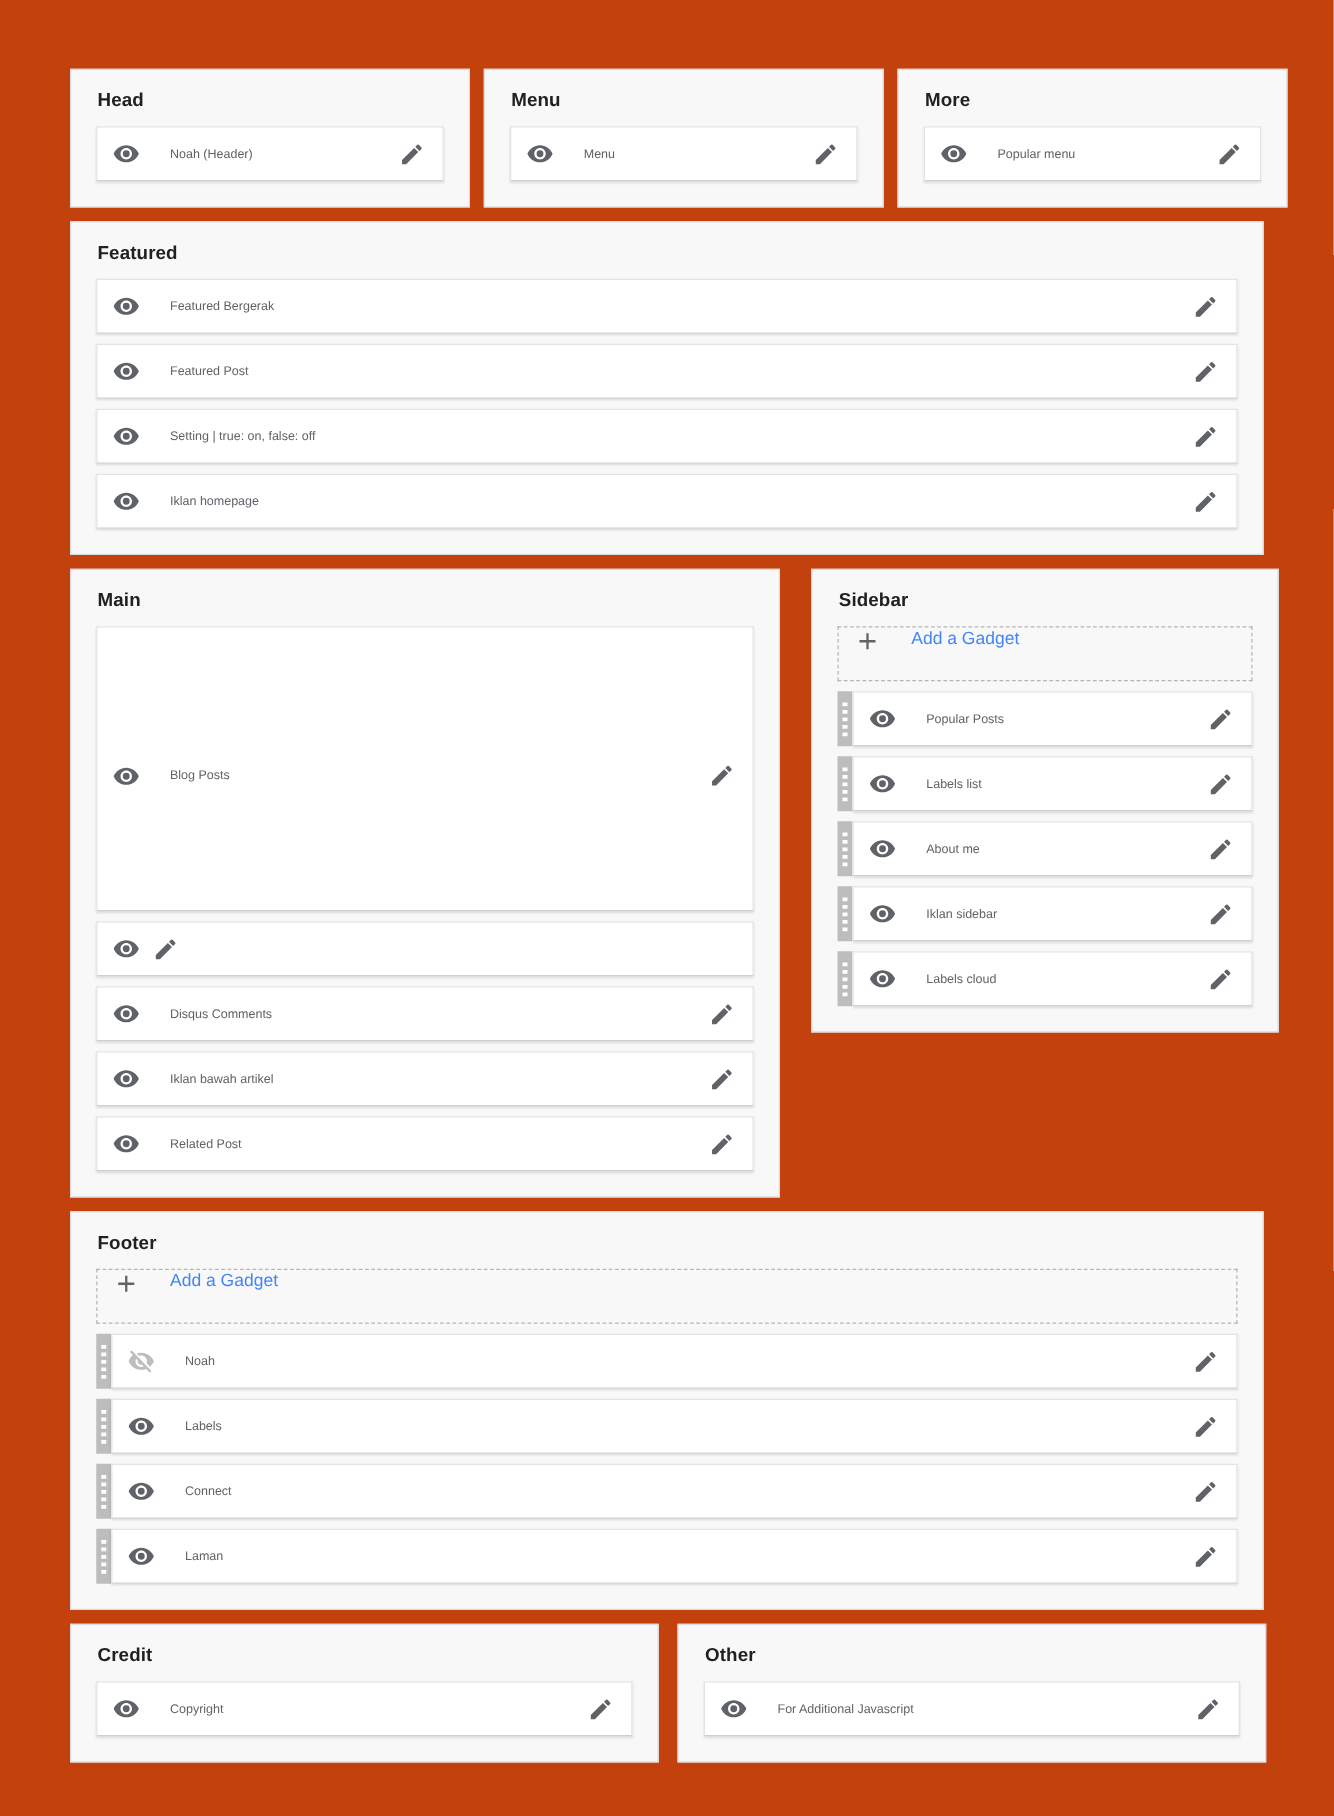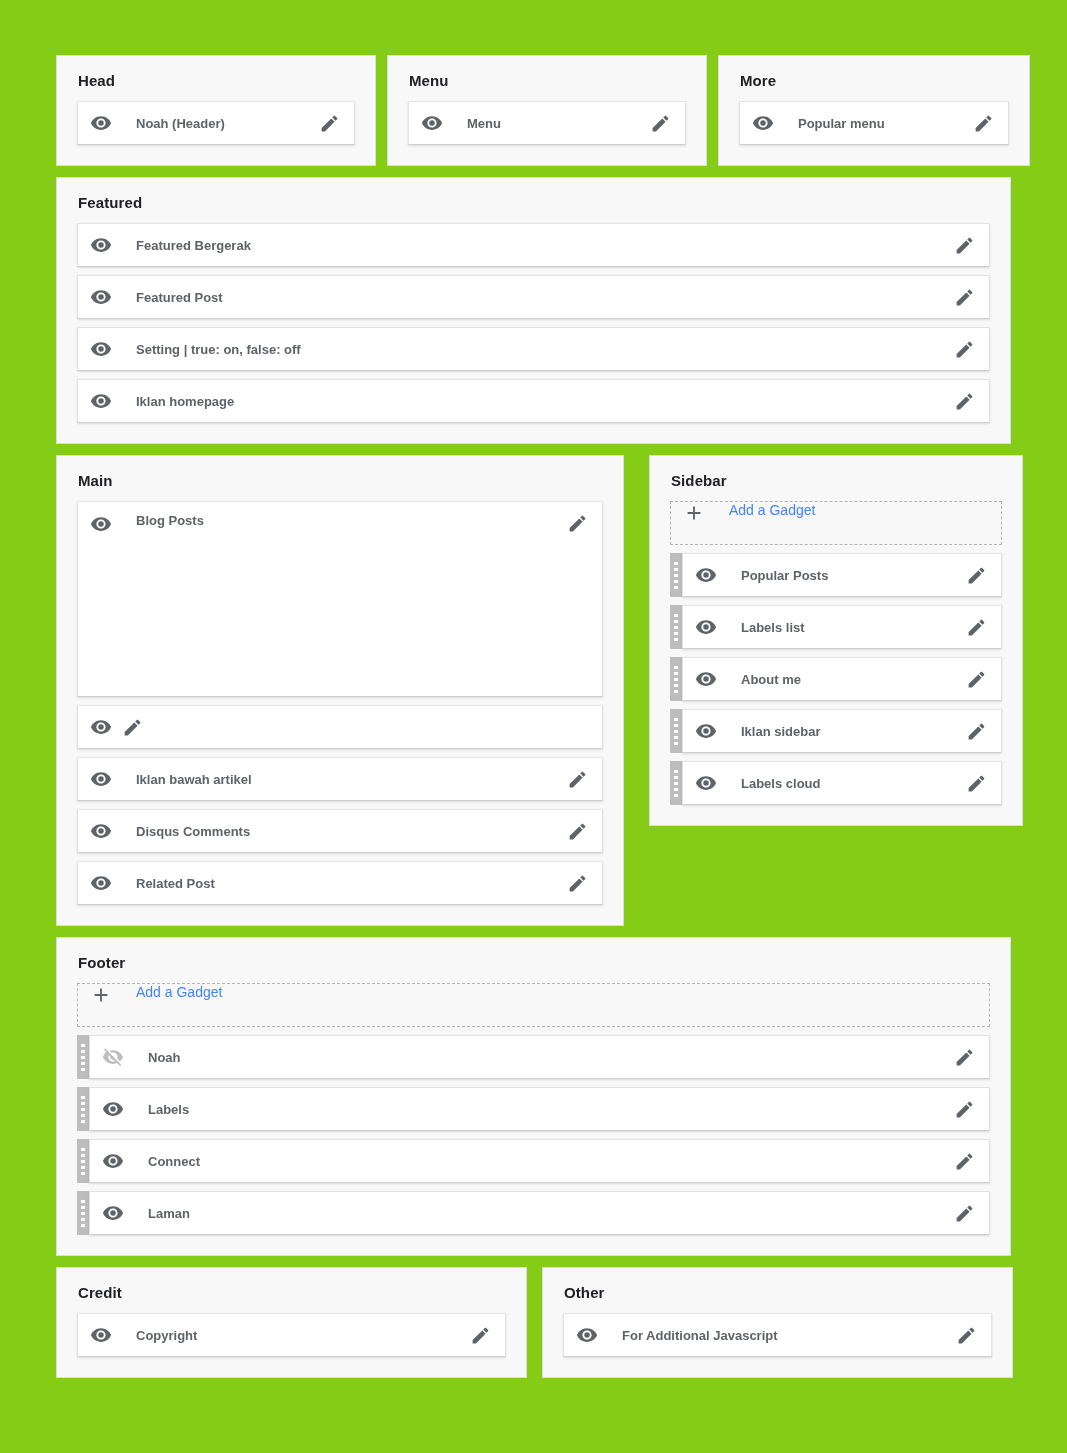--- a/index.html
+++ b/index.html
@@ -7,21 +7,21 @@
   html, body {
     margin: 0; padding: 0;
     background: #f1f1f1;
     font-family: "Liberation Sans", sans-serif;
     -webkit-font-smoothing: antialiased;
   }
   .page {
     width: 1067px;
     min-height: 1453px;
     position: relative;
-    background: #84cc16;
+    background: #c2410c;
     padding: 55px 56px 40px 56px;
   }
 
   
   .panel {
     background: #f8f8f8;
     border: 1px solid #dadce0;
     padding: 16px 20px 20px 20px;
     margin-bottom: 11px;
   }
@@ -74,32 +74,31 @@
     background: #ffffff;
     border: 1px solid #e3e3e3;
     border-bottom-color: #cfcfcf;
     box-shadow: 0 1px 2px rgba(0,0,0,.12);
     display: flex;
     align-items: center;
     height: 44px;
     padding: 0 14px 0 12px;
     cursor: pointer;
   }
-  .gadget.tall { height: 196px; align-items: flex-start; padding-top: 11px; }
+  .gadget.tall { height: 228px; align-items: center; padding-top: 11px; }
 
   .gadget .eye { flex: 0 0 auto; display: flex; align-items: center; margin-right: 10px; }
   .gadget .label {
     flex: 1 1 auto;
-    font-size: 13px;
+    font-size: 10px;
     color: #5f6368;
     white-space: nowrap;
     overflow: hidden;
     text-overflow: ellipsis;
     padding-left: 14px;
-    font-weight: bold;
   }
   .gadget .pencil { flex: 0 0 auto; display: flex; align-items: center; }
 
   svg { display: block; }
 
   
   .add-gadget {
     border: 1px dashed #b5b5b5;
     background: #f8f8f8;
     height: 44px;
@@ -283,36 +282,36 @@
               </span>
             </div>
           </div>
           <div class="gadget-wrap">
             <div class="gadget">
               <span class="eye">
                 <svg width="22" height="22" viewBox="0 0 24 24" fill="#5f6368">
                   <path d="M12 4.5C7 4.5 2.73 7.61 1 12c1.73 4.39 6 7.5 11 7.5s9.27-3.11 11-7.5c-1.73-4.39-6-7.5-11-7.5zm0 12.5c-2.76 0-5-2.24-5-5s2.24-5 5-5 5 2.24 5 5-2.24 5-5 5zm0-8a3 3 0 100 6 3 3 0 000-6z"></path>
                 </svg>
               </span>
+              <span class="label">Disqus Comments</span>
+              <span class="pencil">
+                <svg width="21" height="21" viewBox="0 0 24 24" fill="#5f6368">
+                  <path d="M3 17.25V21h3.75L17.81 9.94l-3.75-3.75L3 17.25zM20.71 7.04a.996.996 0 000-1.41l-2.34-2.34a.996.996 0 00-1.41 0l-1.83 1.83 3.75 3.75 1.83-1.83z"></path>
+                </svg>
+              </span>
+            </div>
+          </div>
+          <div class="gadget-wrap">
+            <div class="gadget">
+              <span class="eye">
+                <svg width="22" height="22" viewBox="0 0 24 24" fill="#5f6368">
+                  <path d="M12 4.5C7 4.5 2.73 7.61 1 12c1.73 4.39 6 7.5 11 7.5s9.27-3.11 11-7.5c-1.73-4.39-6-7.5-11-7.5zm0 12.5c-2.76 0-5-2.24-5-5s2.24-5 5-5 5 2.24 5 5-2.24 5-5 5zm0-8a3 3 0 100 6 3 3 0 000-6z"></path>
+                </svg>
+              </span>
               <span class="label">Iklan bawah artikel</span>
-              <span class="pencil">
-                <svg width="21" height="21" viewBox="0 0 24 24" fill="#5f6368">
-                  <path d="M3 17.25V21h3.75L17.81 9.94l-3.75-3.75L3 17.25zM20.71 7.04a.996.996 0 000-1.41l-2.34-2.34a.996.996 0 00-1.41 0l-1.83 1.83 3.75 3.75 1.83-1.83z"></path>
-                </svg>
-              </span>
-            </div>
-          </div>
-          <div class="gadget-wrap">
-            <div class="gadget">
-              <span class="eye">
-                <svg width="22" height="22" viewBox="0 0 24 24" fill="#5f6368">
-                  <path d="M12 4.5C7 4.5 2.73 7.61 1 12c1.73 4.39 6 7.5 11 7.5s9.27-3.11 11-7.5c-1.73-4.39-6-7.5-11-7.5zm0 12.5c-2.76 0-5-2.24-5-5s2.24-5 5-5 5 2.24 5 5-2.24 5-5 5zm0-8a3 3 0 100 6 3 3 0 000-6z"></path>
-                </svg>
-              </span>
-              <span class="label">Disqus Comments</span>
               <span class="pencil">
                 <svg width="21" height="21" viewBox="0 0 24 24" fill="#5f6368">
                   <path d="M3 17.25V21h3.75L17.81 9.94l-3.75-3.75L3 17.25zM20.71 7.04a.996.996 0 000-1.41l-2.34-2.34a.996.996 0 00-1.41 0l-1.83 1.83 3.75 3.75 1.83-1.83z"></path>
                 </svg>
               </span>
             </div>
           </div>
           <div class="gadget-wrap">
             <div class="gadget">
               <span class="eye">

